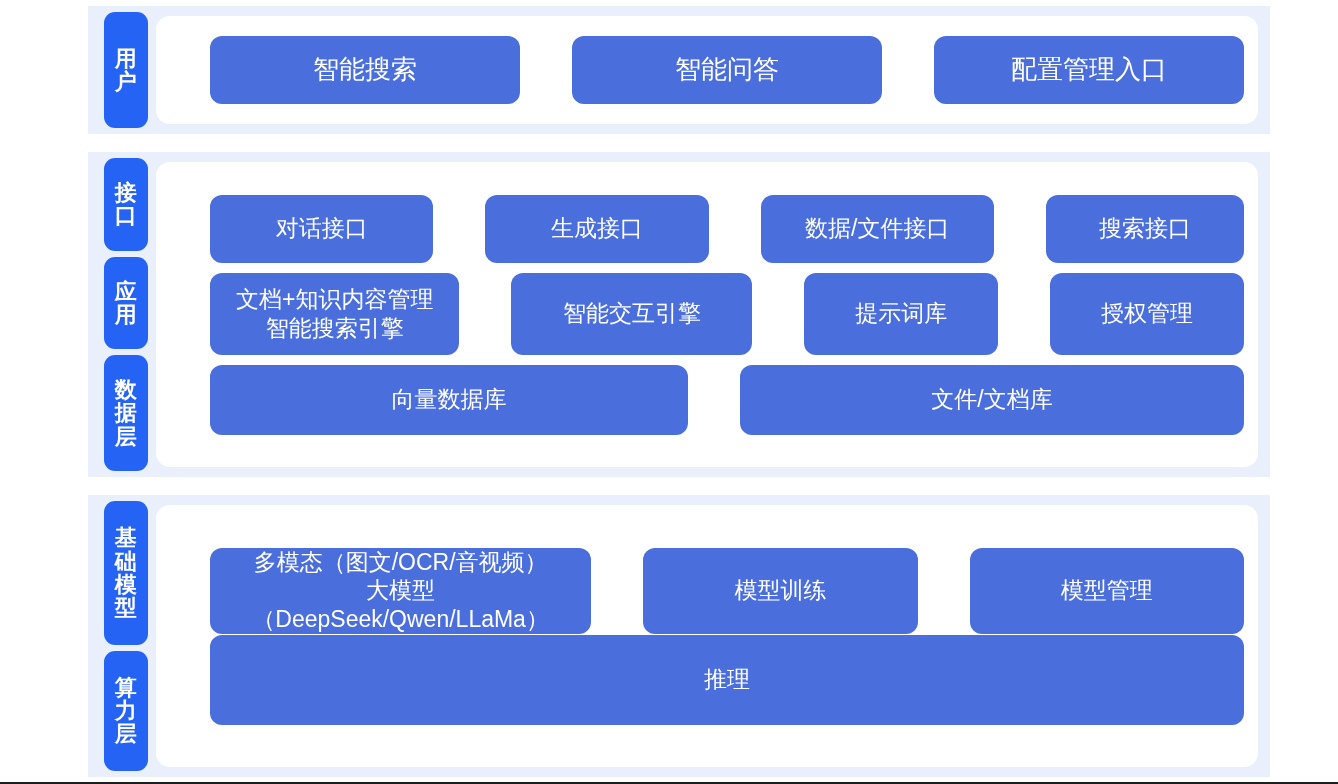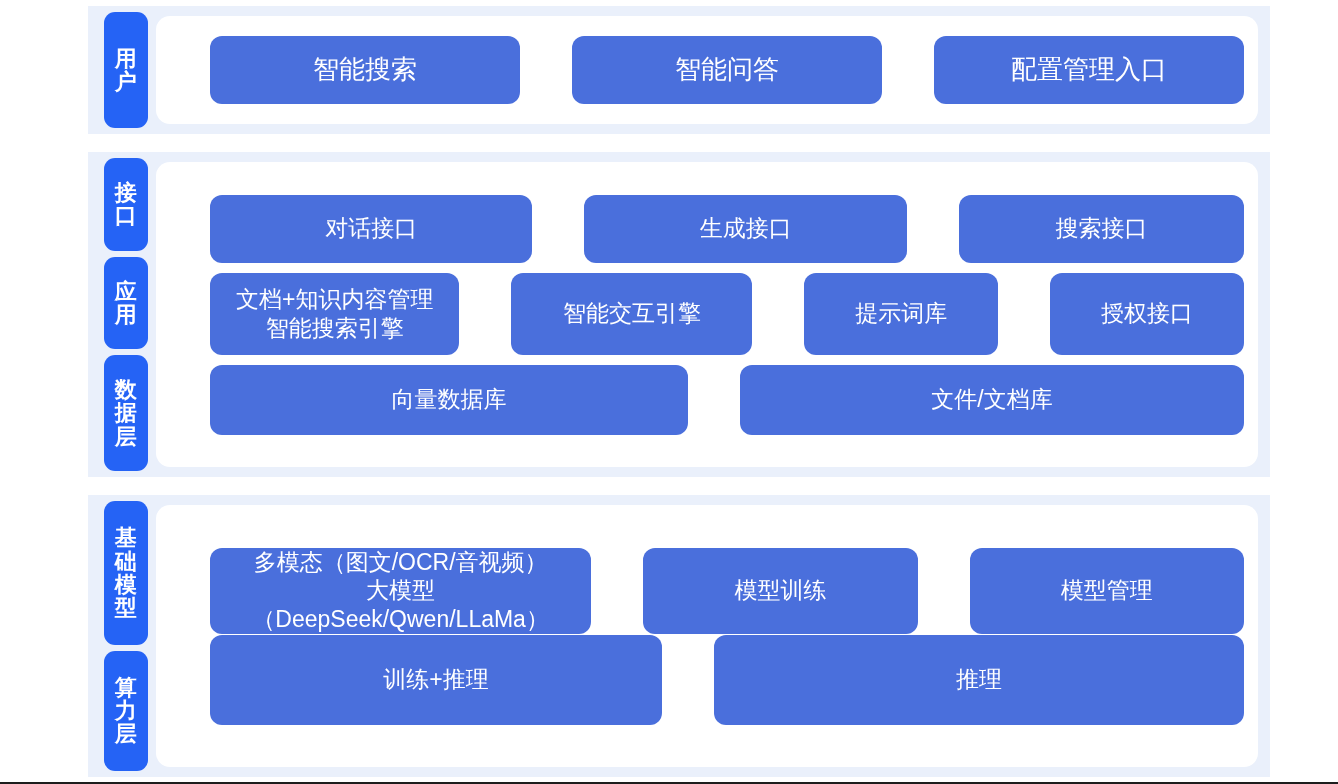--- a/index.html
+++ b/index.html
@@ -148,29 +148,30 @@
         <span>数</span>
         <span>据</span>
         <span>层</span>
       </div>
     </div>
     <div class="card">
 
       <div class="row row1">
         <div class="box" style="flex:1.05 1 0">对话接口</div>
         <div class="box" style="flex:1.05 1 0">生成接口</div>
+        <div class="box" style="flex:1.1 1 0">数据/文件接口</div>
         <div class="box" style="flex:0.92 1 0">搜索接口</div>
       </div>
 
       <div class="row row2">
         <div class="box" style="flex:1.32 1 0">文档+知识内容管理
 智能搜索引擎</div>
         <div class="box" style="flex:1.27 1 0">智能交互引擎</div>
         <div class="box" style="flex:1.0 1 0">提示词库</div>
-        <div class="box" style="flex:1.0 1 0">授权接口</div>
+        <div class="box" style="flex:1.0 1 0">授权管理</div>
       </div>
 
       <div class="row row3">
         <div class="box" style="flex:1.06 1 0">向量数据库</div>
         <div class="box" style="flex:1.12 1 0">文件/文档库</div>
       </div>
 
     </div>
   </div>
 
@@ -191,21 +192,20 @@
     <div class="card">
 
       <div class="row row1">
         <div class="box" style="flex:1.42 1 0">多模态（图文/OCR/音视频）
 大模型（DeepSeek/Qwen/LLaMa）</div>
         <div class="box" style="flex:1.0 1 0">模型训练</div>
         <div class="box" style="flex:1.0 1 0">模型管理</div>
       </div>
 
       <div class="row row2">
-        <div class="box" style="flex:1 1 0">训练+推理</div>
         <div class="box" style="flex:1.18 1 0">推理</div>
       </div>
 
     </div>
   </div>
 
   <div class="bottom-rule"></div>
 </div>
 
 </body></html>

